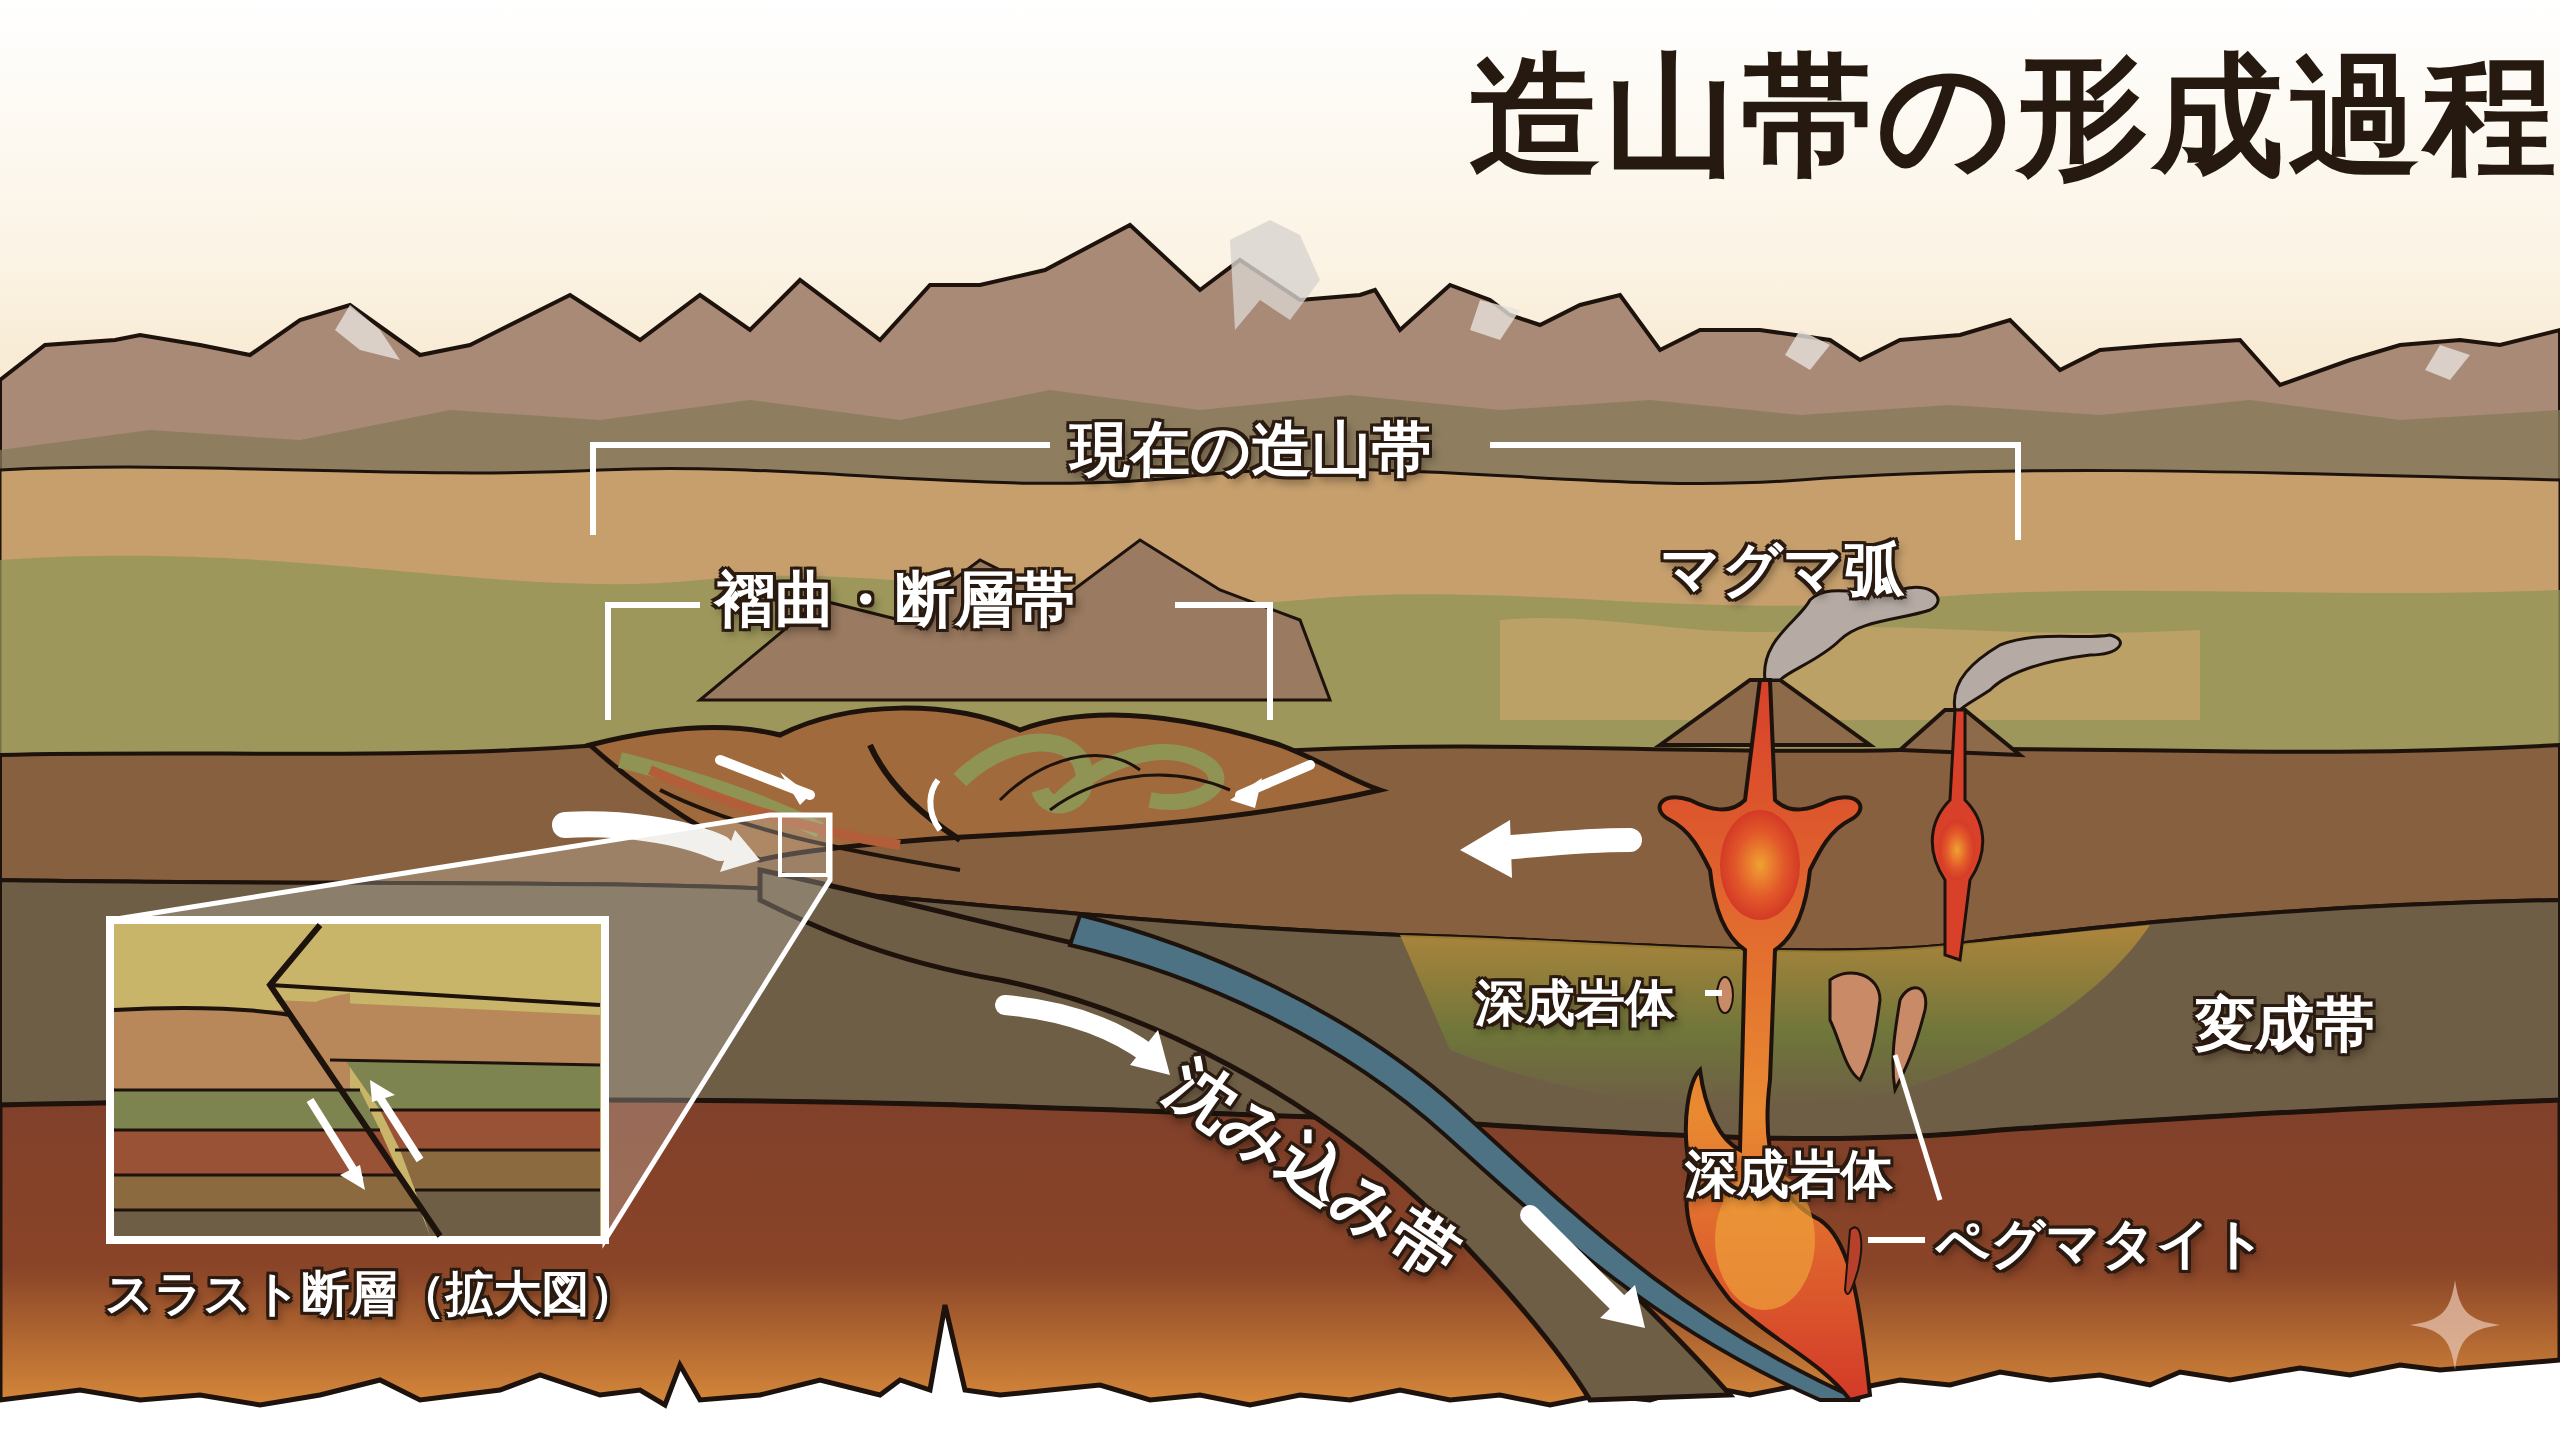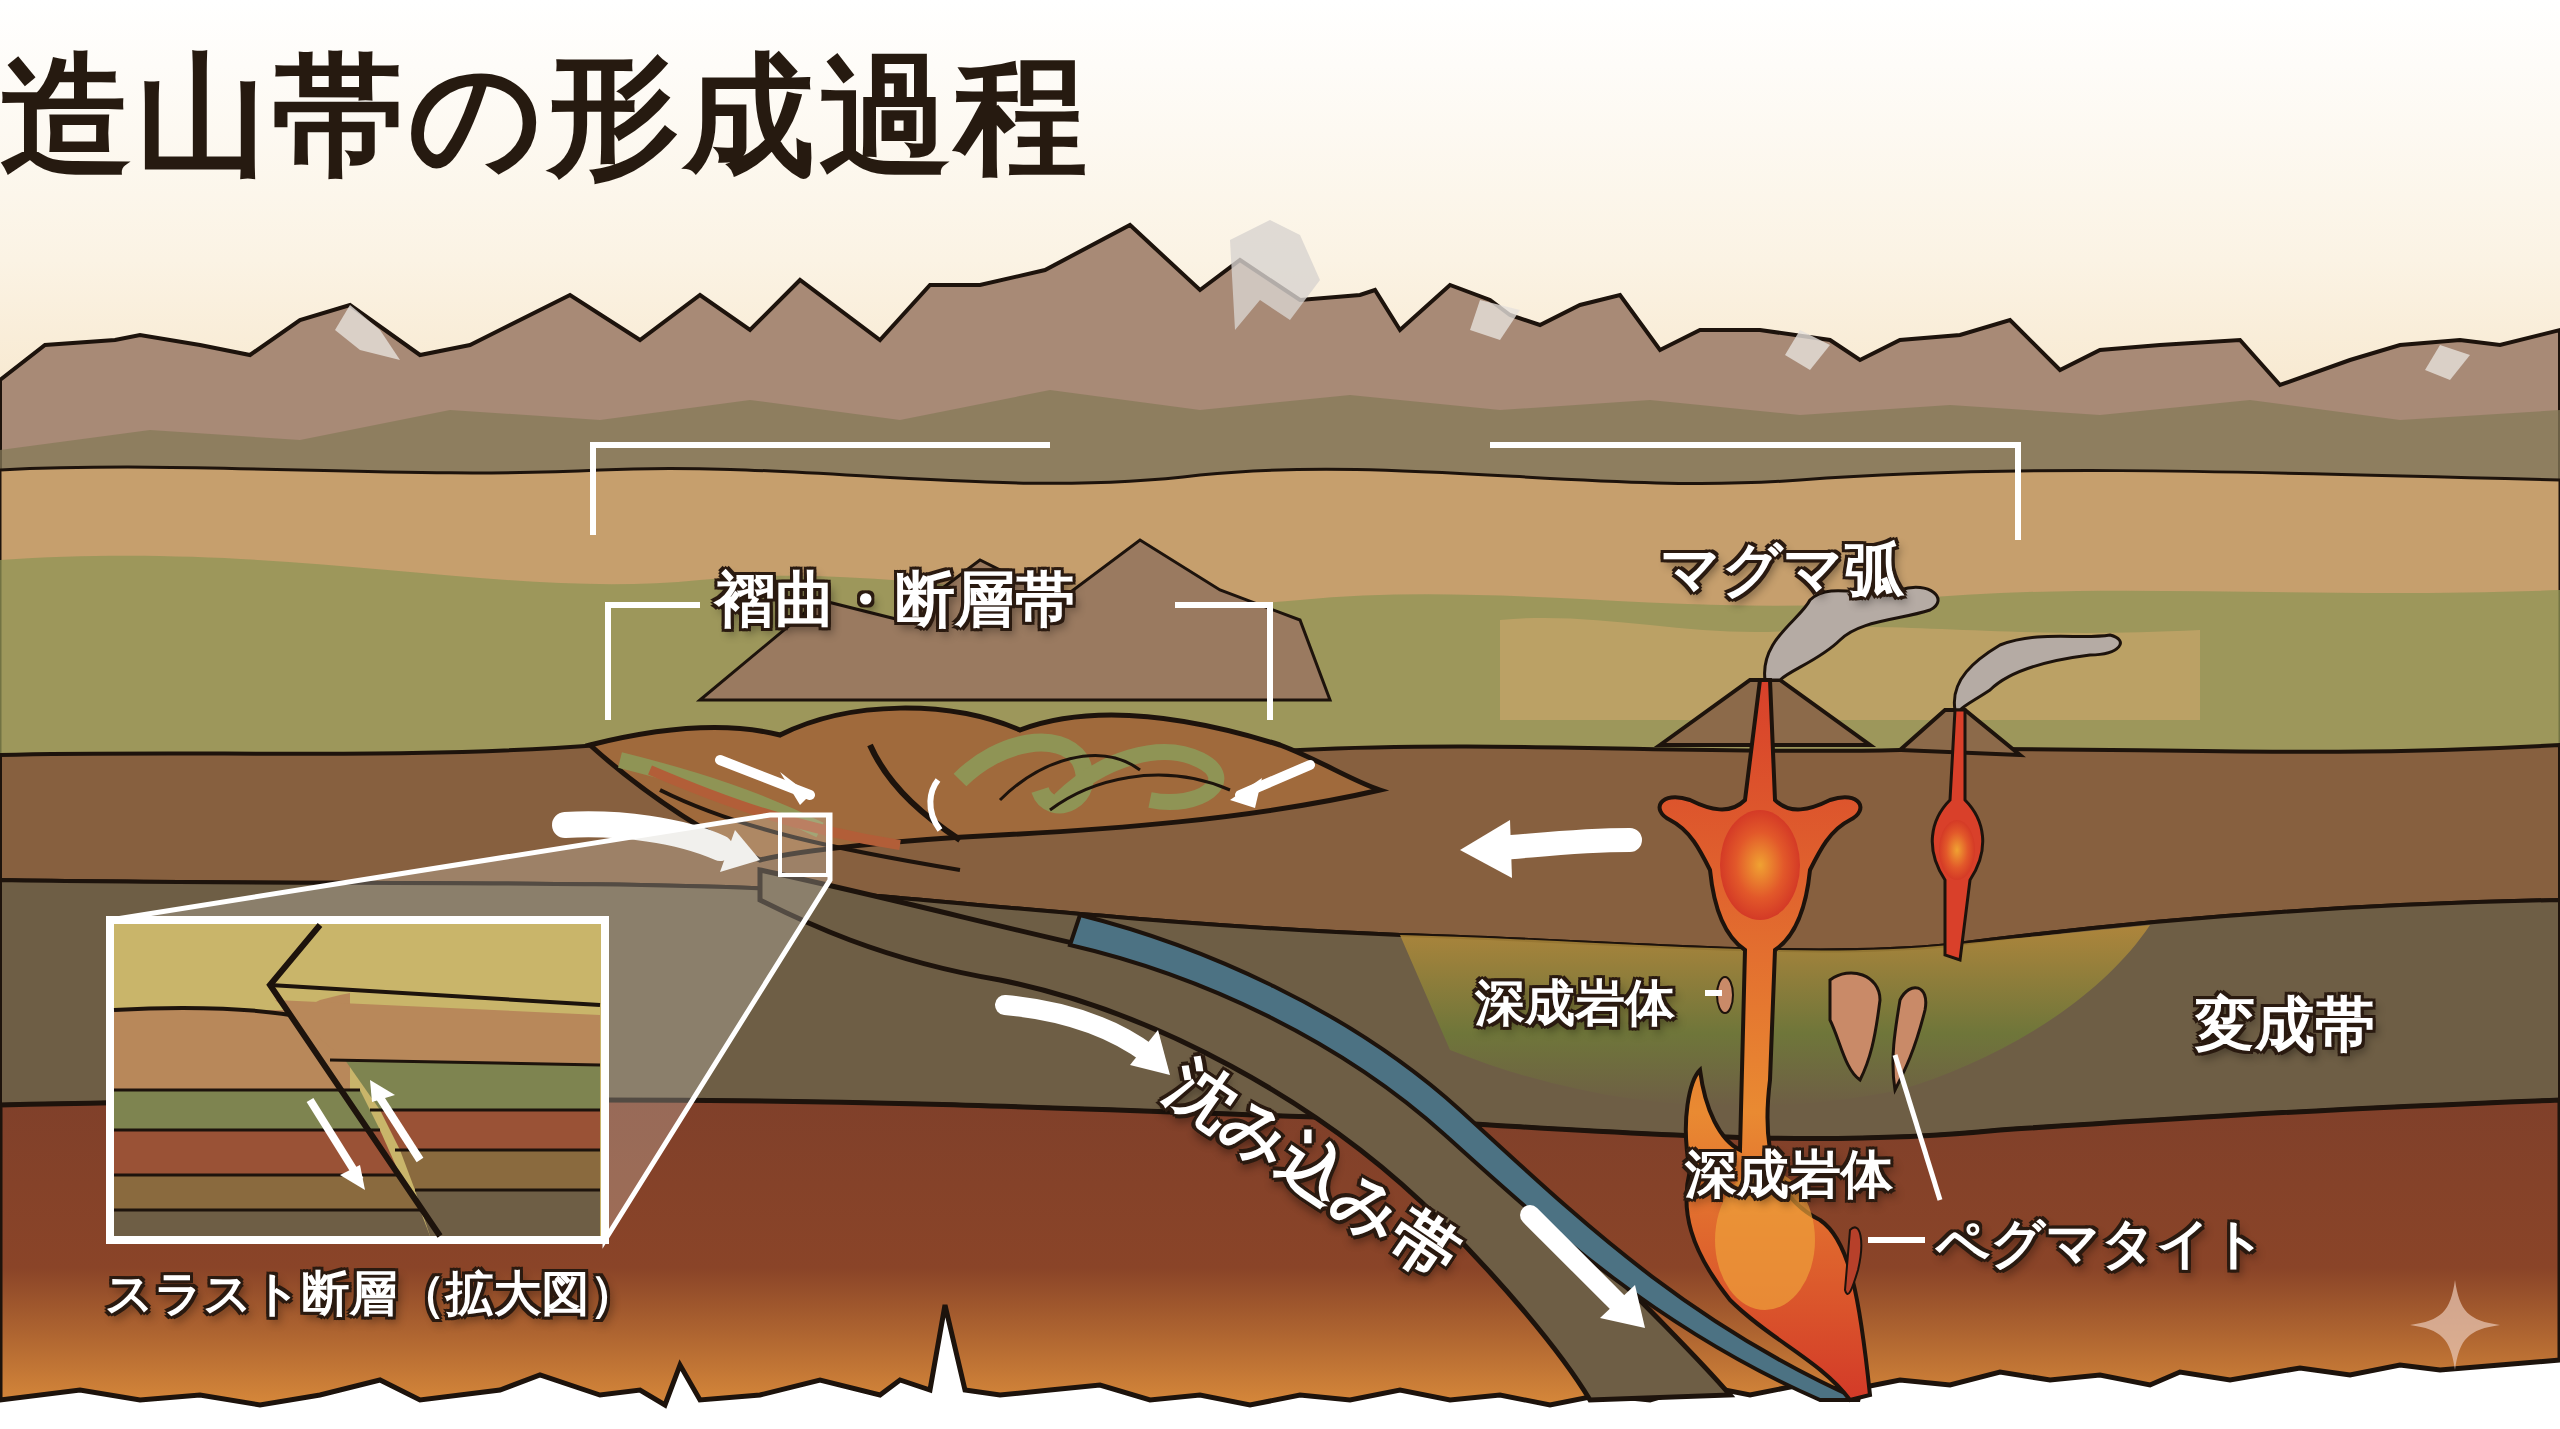--- a/index.html
+++ b/index.html
@@ -1,20 +1,20 @@
 <!DOCTYPE html>
 <html><head>
 <meta charset="utf-8">
 <style>
   html, body { margin: 0; padding: 0; background: #ffffff; }
   body { width: 2560px; height: 1429px; overflow: hidden; position: relative; font-family: "DejaVu Sans", sans-serif; }
   .stage { position: absolute; left: 0; top: 0; width: 2560px; height: 1429px; }
   svg.art { position: absolute; left: 0; top: 0; }
   .title {
-    position: absolute; left: 0; width: 2560px; top: 28px; text-align: left;
+    position: absolute; left: 0; width: 2560px; top: 28px; text-align: right;
     font-size: 132px; font-weight: bold; color: #261a10; letter-spacing: 4px;
     font-family: "DejaVu Sans", sans-serif;
   }
   .label {
     position: absolute; color: #ffffff; font-weight: bold; white-space: nowrap;
     font-family: "DejaVu Sans", sans-serif;
     text-shadow:
       -3px -3px 0 #2a1a10, 3px -3px 0 #2a1a10, -3px 3px 0 #2a1a10, 3px 3px 0 #2a1a10,
       0 -3px 0 #2a1a10, 0 3px 0 #2a1a10, -3px 0 0 #2a1a10, 3px 0 0 #2a1a10,
       4px 6px 10px rgba(0,0,0,0.45);
@@ -181,20 +181,21 @@
       <path d="M330,1060 L600,1065 M370,1110 L600,1110 M395,1150 L600,1150 M415,1190 L600,1190" fill="none" stroke="#1d130c" stroke-width="3"></path>
       <path d="M310,1100 L360,1180" stroke="#ffffff" stroke-width="8"></path>
       <polygon points="365,1190 340,1175 360,1165" fill="#ffffff"></polygon>
       <path d="M420,1160 L375,1090" stroke="#ffffff" stroke-width="8"></path>
       <polygon points="370,1080 395,1095 372,1102" fill="#ffffff"></polygon>
     </g>
   </svg>
 
   <div class="title">造山帯の形成過程</div>
 
+  <div class="label lbl-current">現在の造山帯</div>
   <div class="label lbl-fold">褶曲・断層帯</div>
   <div class="label lbl-magma">マグマ弧</div>
   <div class="label lbl-meta">変成帯</div>
   <div class="label lbl-pluton1">深成岩体</div>
   <div class="label lbl-pluton2">深成岩体</div>
   <div class="label lbl-pegma">ペグマタイト</div>
   <div class="label lbl-subduct">沈み込み帯</div>
   <div class="label lbl-thrust">スラスト断層（拡大図）</div>
 
   <svg class="sparkle" viewBox="0 0 100 100">

